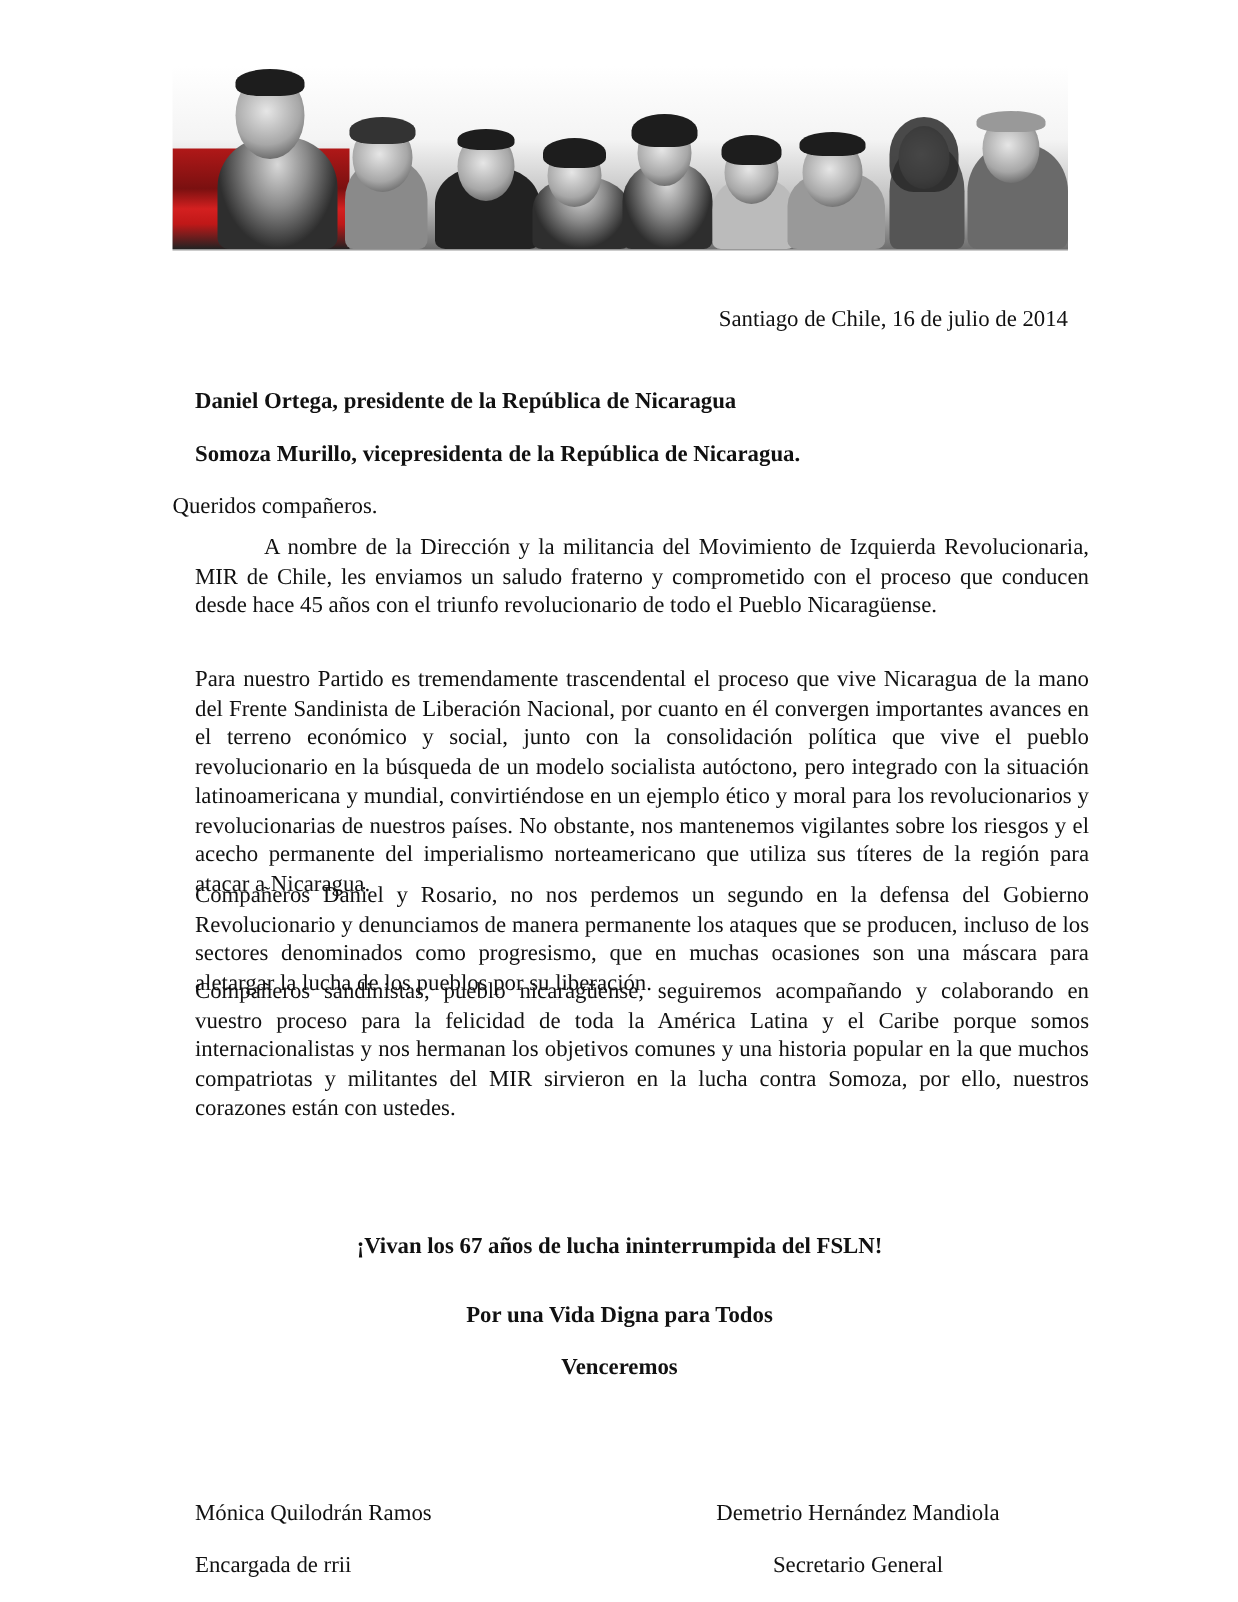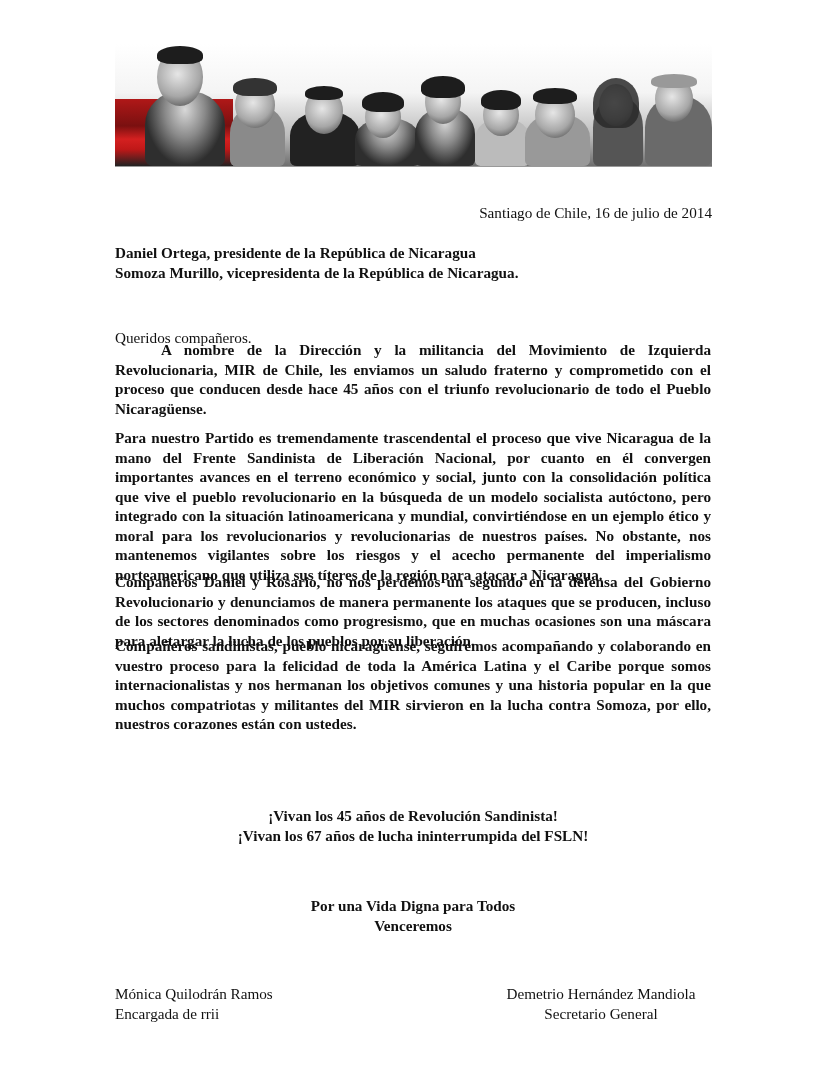--- a/index.html
+++ b/index.html
@@ -16,32 +16,32 @@
                     border-radius: 45% 45% 10% 10%; }
   .banner .head { position: absolute; border-radius: 50%; background: radial-gradient(circle at 45% 45%, #e6e6e6 0%, #a7a7a7 55%, #3a3a3a 100%); }
   .banner .hair { position: absolute; border-radius: 50% 50% 35% 35%; background: #1d1d1d; }
   .banner .url { position: absolute; left: 240px; top: 84px; color: #ee1010;
                  font-family: "DejaVu Sans", sans-serif; font-weight: bold; font-size: 33px; letter-spacing: -0.5px;
                  text-shadow: 0 0 1px #fff; }
   .text { position: absolute; font-size: 15.2px; line-height: 19.5px; }
   .date { right: 113px; top: 203px; text-align: right; }
   .addr { left: 115px; top: 243px; font-weight: bold; }
   .greet { left: 115px; top: 328px; }
-  .para { left: 115px; width: 596px; text-align: justify; font-weight: bold; }
+  .para { left: 115px; width: 596px; text-align: justify; }
   .p1 { top: 340px; text-indent: 46px; }
   .p2 { top: 428px; }
   .p3 { top: 572px; }
   .p4 { top: 636px; }
   .center { left: 115px; width: 596px; text-align: center; font-weight: bold; }
   .slog { top: 806px; }
-  .motto { top: 896px; }
+  .motto { top: 852px; }
   .sig { top: 984px; font-weight: normal; }
   .sig-left { left: 115px; }
-  .sig-right { left: 490px; width: 222px; text-align: center; }
-  p { margin: 0; }
+  .sig-right { left: 461px; width: 222px; text-align: center; }
+  p { margin: 15px; }
 </style>
 </head>
 <body>
 
 <div class="banner">
   <div class="flag"></div>
   <span class="flag-text">MIR</span>
 
   <div class="person" style="left:30px;width:80px;height:75px;"></div>
   <div class="head" style="left:42px;top:4px;width:46px;height:58px;"></div>
@@ -89,21 +89,20 @@
 </div>
 
 <div class="text greet">Queridos compañeros.</div>
 
 <p class="text para p1">A nombre de la Dirección y la militancia del Movimiento de Izquierda Revolucionaria, MIR de Chile, les enviamos un saludo fraterno y comprometido con el proceso que conducen desde hace 45 años con el triunfo revolucionario de todo el Pueblo Nicaragüense.</p>
 <p class="text para p2">Para nuestro Partido es tremendamente trascendental el proceso que vive Nicaragua de la mano del Frente Sandinista de Liberación Nacional, por cuanto en él convergen importantes avances en el terreno económico y social, junto con la consolidación política que vive el pueblo revolucionario en la búsqueda de un modelo socialista autóctono, pero integrado con la situación latinoamericana y mundial, convirtiéndose en un ejemplo ético y moral para los revolucionarios y revolucionarias de nuestros países. No obstante, nos mantenemos vigilantes sobre los riesgos y el acecho permanente del imperialismo norteamericano que utiliza sus títeres de la región para atacar a Nicaragua.</p>
 <p class="text para p3">Compañeros Daniel y Rosario, no nos perdemos un segundo en la defensa del Gobierno Revolucionario y denunciamos de manera permanente los ataques que se producen, incluso de los sectores denominados como progresismo, que en muchas ocasiones son una máscara para aletargar la lucha de los pueblos por su liberación.</p>
 <p class="text para p4">Compañeros sandinistas, pueblo nicaragüense, seguiremos acompañando y colaborando en vuestro proceso para la felicidad de toda la América Latina y el Caribe porque somos internacionalistas y nos hermanan los objetivos comunes y una historia popular en la que muchos compatriotas y militantes del MIR sirvieron en la lucha contra Somoza, por ello, nuestros corazones están con ustedes.</p>
 
 <div class="text center slog">
-  <p>¡Vivan los 45 años de Revolución Sandinista!</p>
   <p>¡Vivan los 67 años de lucha ininterrumpida del FSLN!</p>
 </div>
 
 <div class="text center motto">
   <p>Por una Vida Digna para Todos</p>
   <p>Venceremos</p>
 </div>
 
 <div class="text sig sig-left">
   <p>Mónica Quilodrán Ramos</p>

